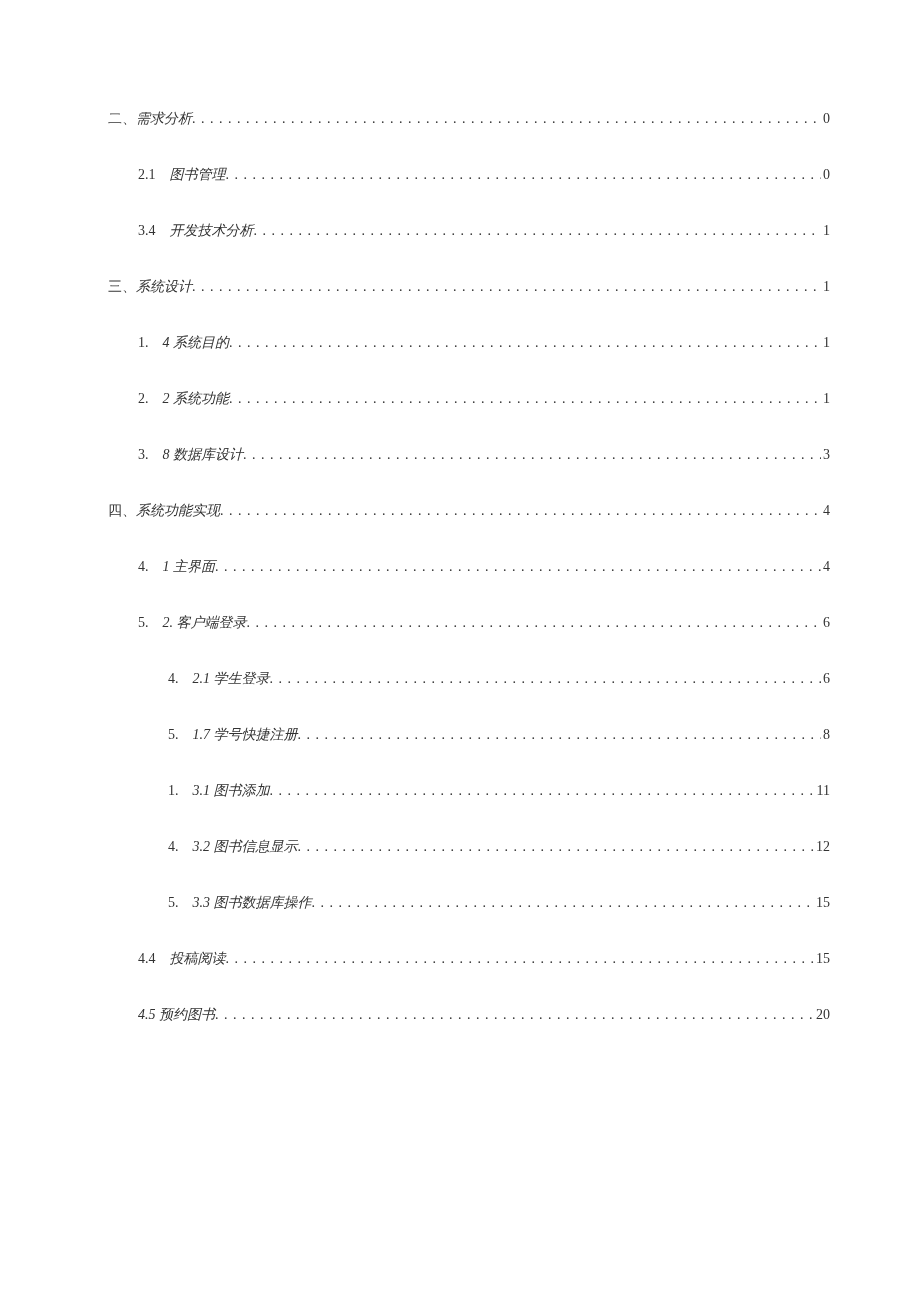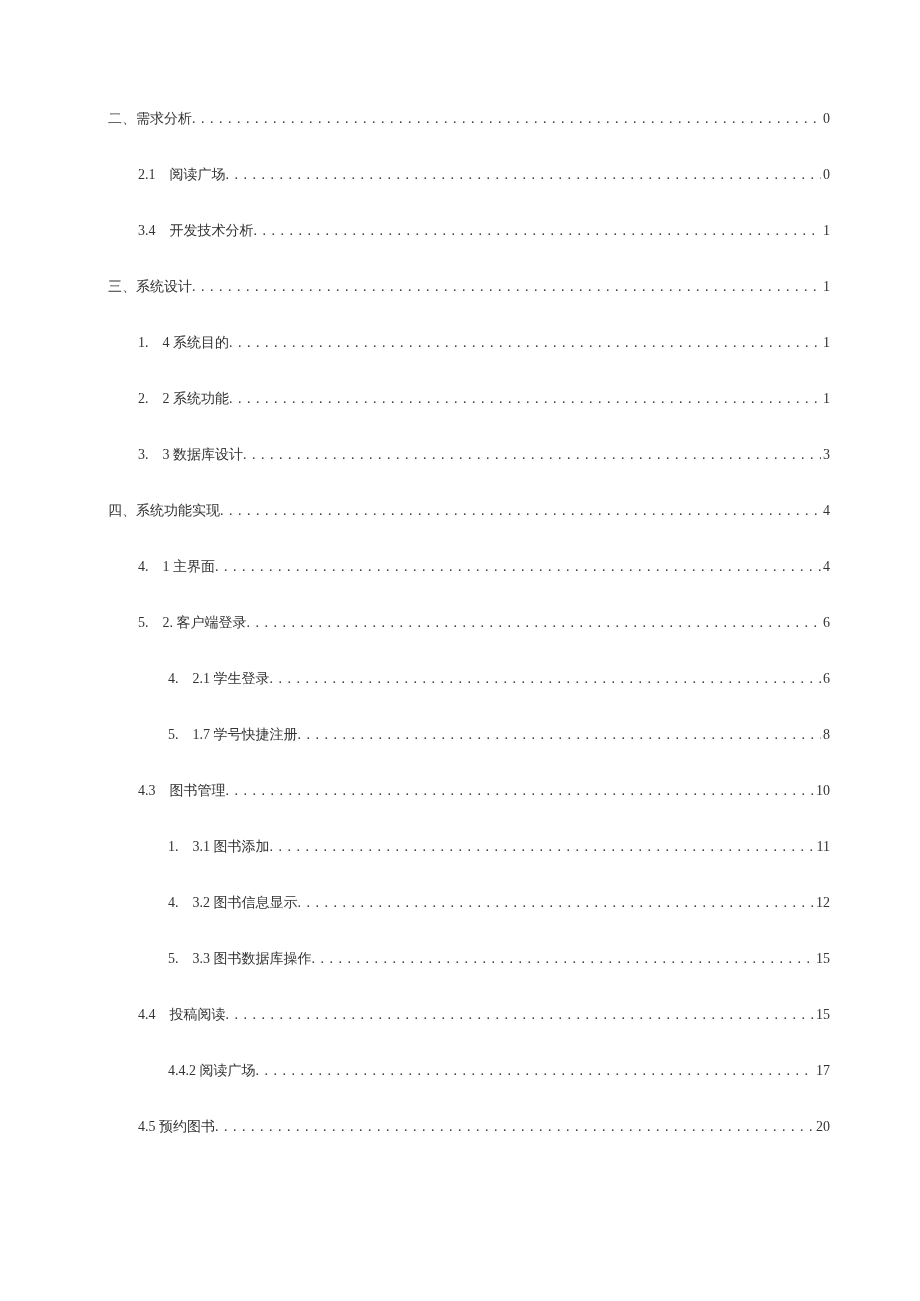--- a/index.html
+++ b/index.html
@@ -24,20 +24,21 @@
       display: flex;
       align-items: baseline;
       margin-bottom: 38px;
       white-space: nowrap;
     }
     .toc-prefix {
       flex: 0 0 auto;
     }
     .toc-label {
       flex: 0 0 auto;
+      font-style: italic;
     }
     .toc-gap {
       flex: 0 0 auto;
     }
     .toc-dots {
       flex: 1 1 auto;
       overflow: hidden;
       letter-spacing: 1px;
     }
     .toc-dots::after {
@@ -65,21 +66,21 @@
       <span class="toc-prefix num-seg">二、</span>
       <span class="toc-gap"></span>
       <span class="toc-label">需求分析</span>
       <span class="after-num"></span>
       <span class="toc-dots"></span>
       <span class="toc-page">0</span>
     </div>
     <div class="toc-line indent-1">
       <span class="toc-prefix num-seg">2.1</span>
       <span class="toc-gap">　</span>
-      <span class="toc-label">阅读广场</span>
+      <span class="toc-label">图书管理</span>
       <span class="after-num"></span>
       <span class="toc-dots"></span>
       <span class="toc-page">0</span>
     </div>
     <div class="toc-line indent-1">
       <span class="toc-prefix num-seg">3.4</span>
       <span class="toc-gap">　</span>
       <span class="toc-label">开发技术分析</span>
       <span class="after-num"></span>
       <span class="toc-dots"></span>
@@ -105,21 +106,21 @@
       <span class="toc-prefix num-seg">2.</span>
       <span class="toc-gap">　</span>
       <span class="toc-label">2 系统功能</span>
       <span class="after-num"> </span>
       <span class="toc-dots"></span>
       <span class="toc-page">1</span>
     </div>
     <div class="toc-line indent-1">
       <span class="toc-prefix num-seg">3.</span>
       <span class="toc-gap">　</span>
-      <span class="toc-label">3 数据库设计</span>
+      <span class="toc-label">8 数据库设计</span>
       <span class="after-num"> </span>
       <span class="toc-dots"></span>
       <span class="toc-page">3</span>
     </div>
     <div class="toc-line indent-0">
       <span class="toc-prefix num-seg">四、</span>
       <span class="toc-gap"></span>
       <span class="toc-label">系统功能实现</span>
       <span class="after-num"></span>
       <span class="toc-dots"></span>
@@ -150,28 +151,20 @@
       <span class="toc-page">6</span>
     </div>
     <div class="toc-line indent-2">
       <span class="toc-prefix num-seg">5.</span>
       <span class="toc-gap">　</span>
       <span class="toc-label">1.7 学号快捷注册</span>
       <span class="after-num"> </span>
       <span class="toc-dots"></span>
       <span class="toc-page">8</span>
     </div>
-    <div class="toc-line indent-1">
-      <span class="toc-prefix num-seg">4.3</span>
-      <span class="toc-gap">　</span>
-      <span class="toc-label">图书管理</span>
-      <span class="after-num"> </span>
-      <span class="toc-dots"></span>
-      <span class="toc-page">10</span>
-    </div>
     <div class="toc-line indent-2">
       <span class="toc-prefix num-seg">1.</span>
       <span class="toc-gap">　</span>
       <span class="toc-label">3.1 图书添加</span>
       <span class="after-num"> </span>
       <span class="toc-dots"></span>
       <span class="toc-page">11</span>
     </div>
     <div class="toc-line indent-2">
       <span class="toc-prefix num-seg">4.</span>
@@ -189,28 +182,20 @@
       <span class="toc-dots"></span>
       <span class="toc-page">15</span>
     </div>
     <div class="toc-line indent-1">
       <span class="toc-prefix num-seg">4.4</span>
       <span class="toc-gap">　</span>
       <span class="toc-label">投稿阅读</span>
       <span class="after-num"> </span>
       <span class="toc-dots"></span>
       <span class="toc-page">15</span>
-    </div>
-    <div class="toc-line indent-2">
-      <span class="toc-prefix num-seg"></span>
-      <span class="toc-gap"></span>
-      <span class="toc-label">4.4.2 阅读广场</span>
-      <span class="after-num"></span>
-      <span class="toc-dots"></span>
-      <span class="toc-page">17</span>
     </div>
     <div class="toc-line indent-1">
       <span class="toc-prefix num-seg"></span>
       <span class="toc-gap"></span>
       <span class="toc-label">4.5 预约图书</span>
       <span class="after-num"></span>
       <span class="toc-dots"></span>
       <span class="toc-page">20</span>
     </div>
   </div>

